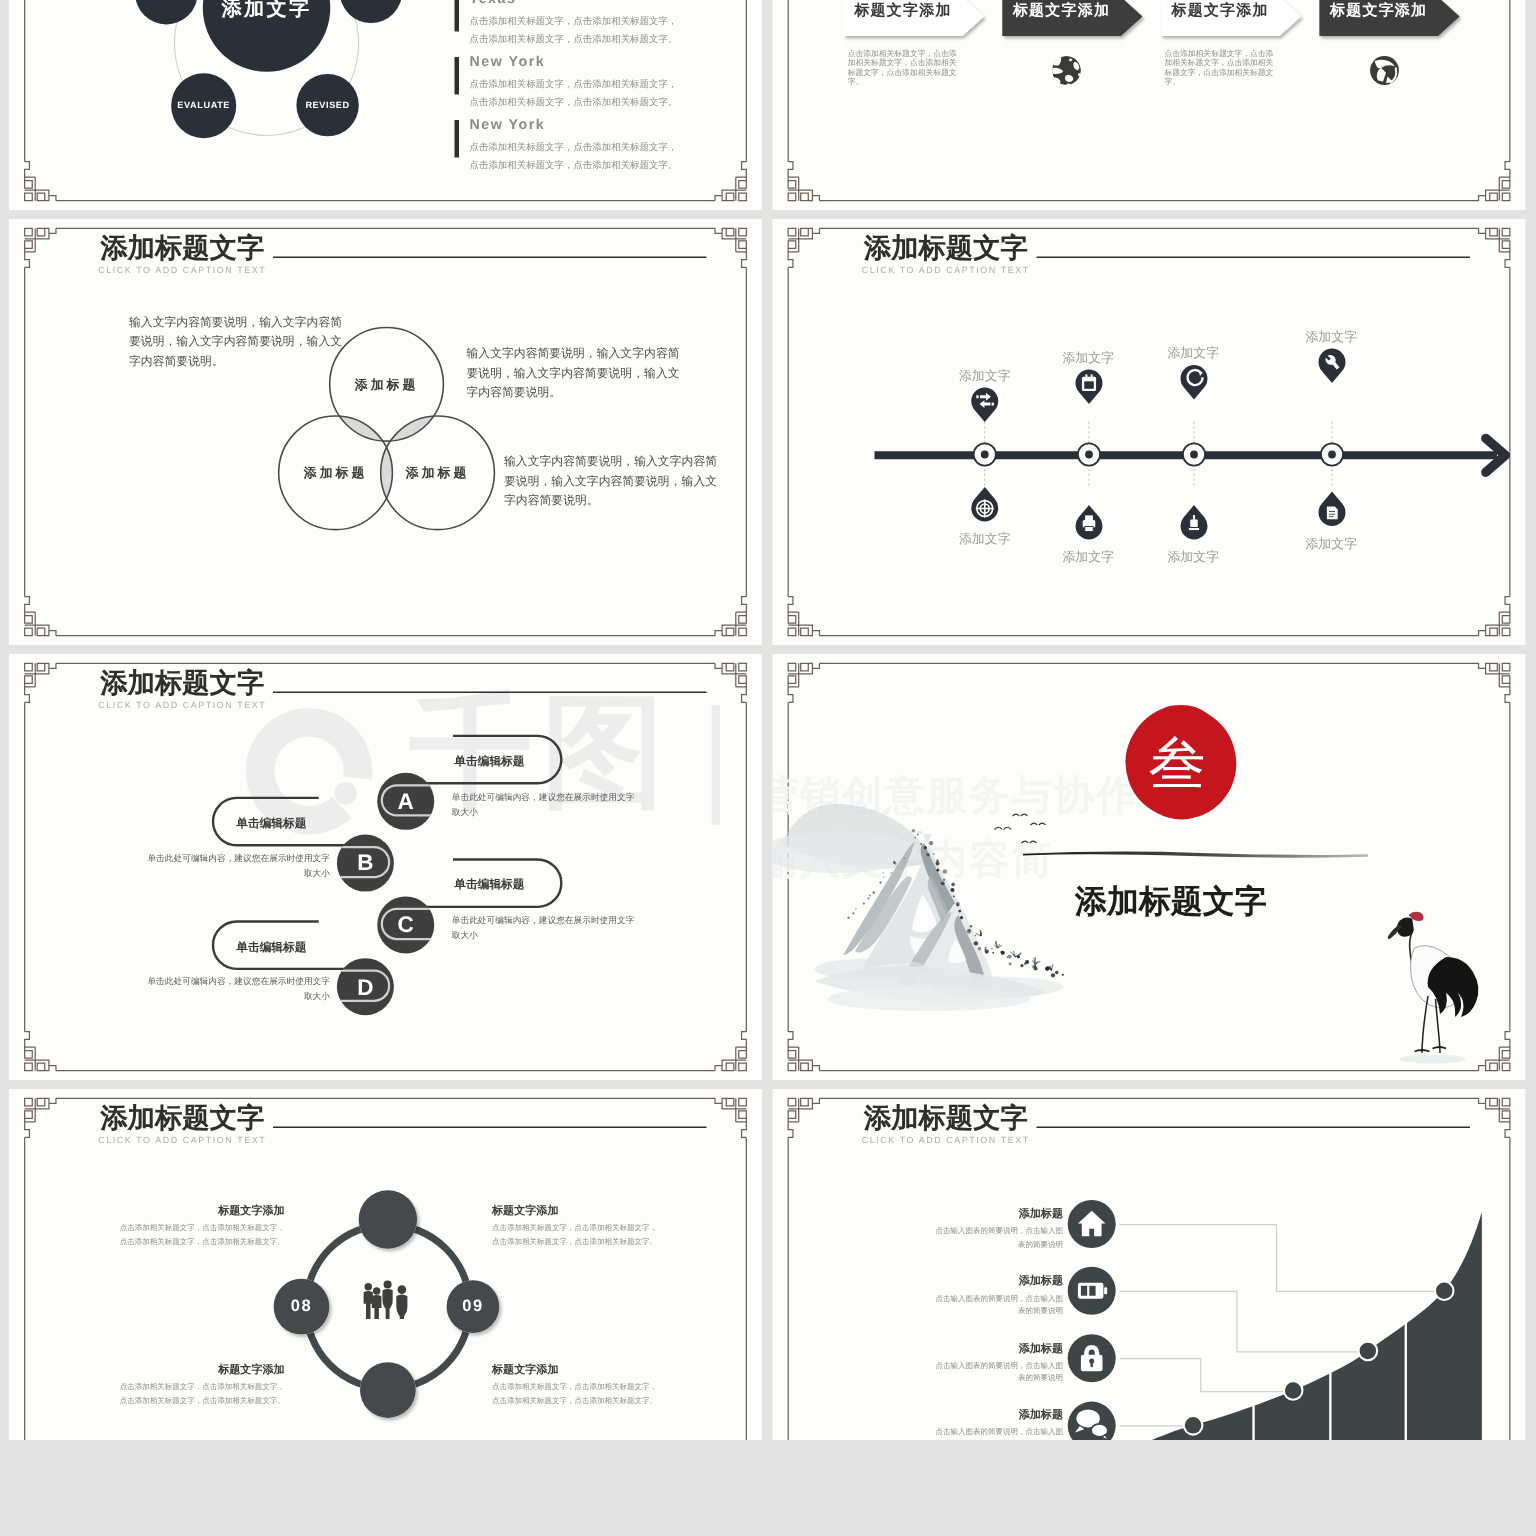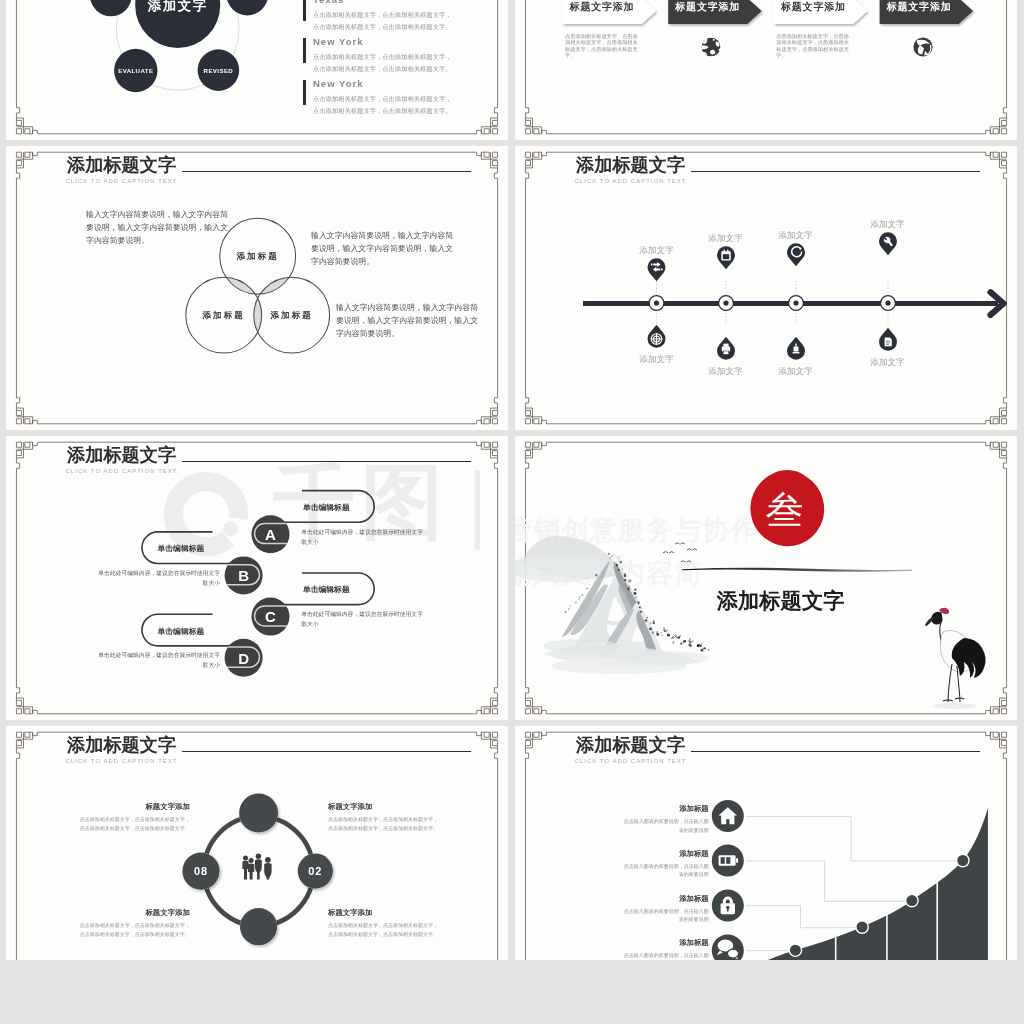--- a/index.html
+++ b/index.html
@@ -587,21 +587,21 @@
       <path d="M236.4 135.5 q3.1 -1.6 6.2 0 l0 7.6 h-1.6 v10.3 h-3 v-10.3 h-1.6 z"></path>
       <circle cx="245.1" cy="134.6" r="2.5"></circle>
       <path d="M241.9 138.2 q3.2 -1.6 6.4 0 l0 7.8 h-1.7 v7.4 h-3 v-7.4 h-1.7 z"></path>
       <circle cx="252.4" cy="130.3" r="2.7"></circle>
       <path d="M249.0 134.2 q3.4 -1.8 6.8 0 l0 7.0 q0 2.6 -1.4 4.4 l-0.7 1.0 v6.8 h-2.6 v-6.8 l-0.7 -1.0 q-1.4 -1.8 -1.4 -4.4 z"></path>
       <circle cx="261.9" cy="133.8" r="2.9"></circle>
       <path d="M258.2 138.0 q3.7 -2.0 7.4 0 l0 7.2 q0 3.0 -1.5 5.2 l-0.8 1.2 v1.8 h-2.8 v-1.8 l-0.8 -1.2 q-1.5 -2.2 -1.5 -5.2 z"></path>
     </g>
   </svg>
   <div class="ttl ctr" style="left:175px;top:139px;width:40px;font-size:11px;color:#fff;letter-spacing:1px;">08</div>
-  <div class="ttl ctr" style="left:289.3px;top:139px;width:40px;font-size:11px;color:#fff;letter-spacing:1px;">02</div>
+  <div class="ttl ctr" style="left:289.3px;top:139px;width:40px;font-size:11px;color:#fff;letter-spacing:1px;">09</div>
 
   <div style="position:absolute;left:48.8px;top:76px;width:135px;text-align:right;">
     <div class="ttl" style="position:static;font-size:7.4px;color:#3a3a3a;display:block;">标题文字添加</div>
     <div class="txt" style="position:static;line-height:1.75;margin-top:3px;font-size:5px;">点击添加相关标题文字，点击添加相关标题文字，</div>
     <div class="txt" style="position:static;line-height:1.75;font-size:5px;">点击添加相关标题文字，点击添加相关标题文字。</div>
   </div>
   <div style="position:absolute;left:322px;top:76px;width:135px;text-align:left;">
     <div class="ttl" style="position:static;font-size:7.4px;color:#3a3a3a;display:block;">标题文字添加</div>
     <div class="txt" style="position:static;line-height:1.75;margin-top:3px;font-size:5px;">点击添加相关标题文字，点击添加相关标题文字，</div>
     <div class="txt" style="position:static;line-height:1.75;font-size:5px;">点击添加相关标题文字，点击添加相关标题文字。</div>

